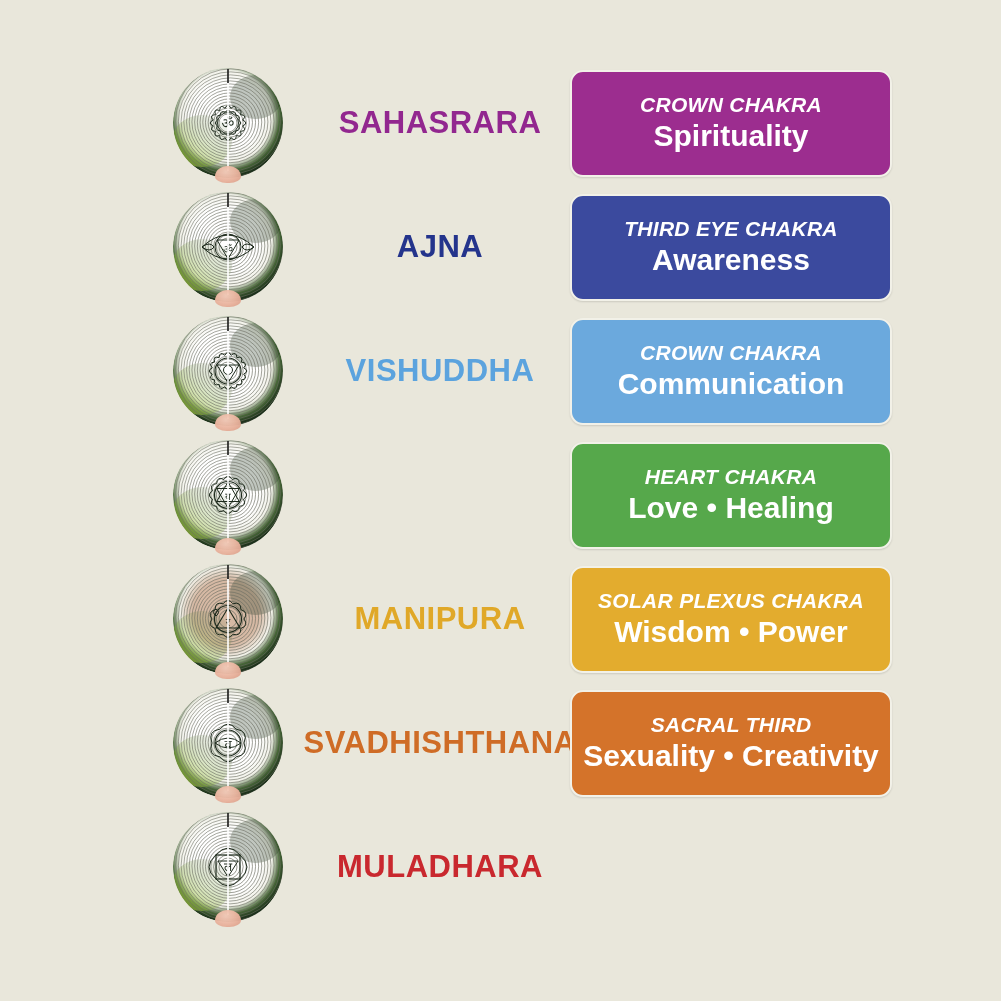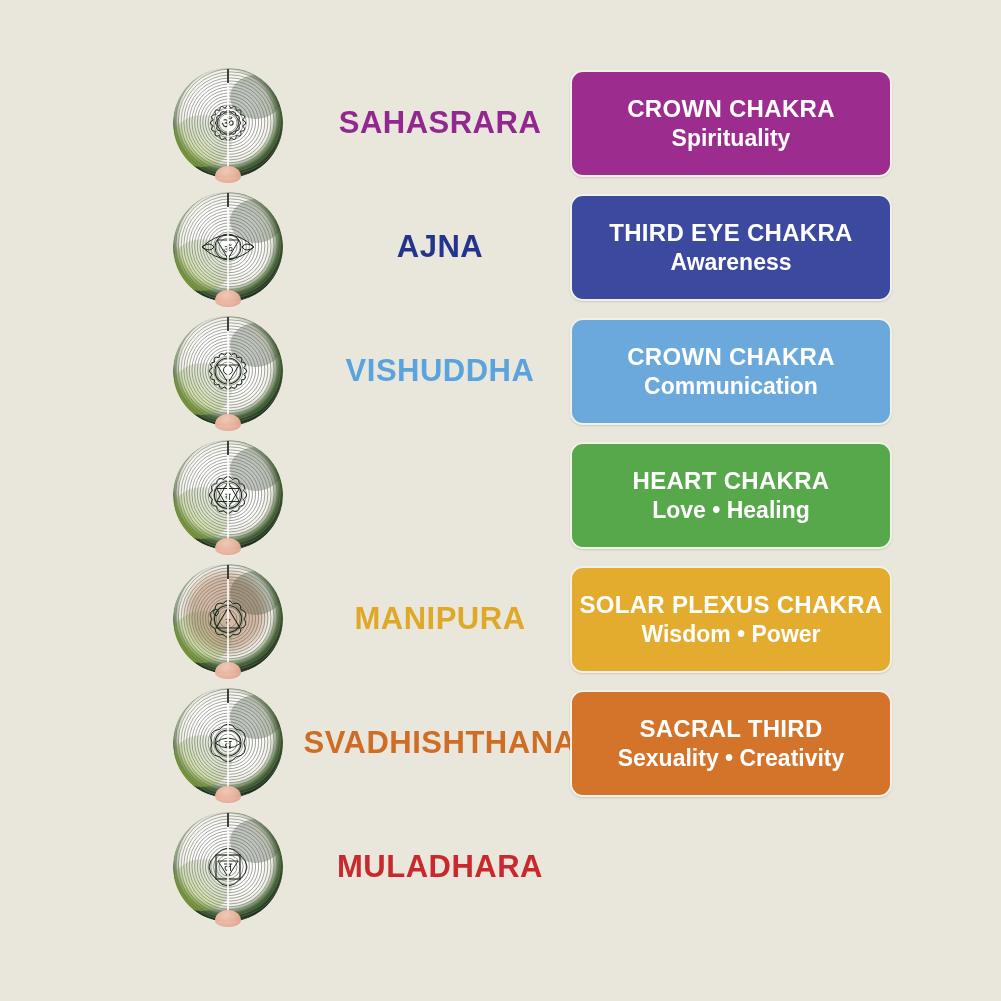--- a/index.html
+++ b/index.html
@@ -88,29 +88,30 @@
     box-sizing: border-box;
     display: flex;
     flex-direction: column;
     align-items: center;
     justify-content: center;
     color: #ffffff;
     text-align: center;
     box-shadow: 0 1px 2px rgba(0,0,0,0.13);
   }
   .box-title {
-    font-size: 24px;
+    font-size: 21px;
     font-weight: bold;
     letter-spacing: 0.3px;
     line-height: 1.1;
     font-stretch: condensed;
     white-space: nowrap;
+    font-style: italic;
   }
   .box-subtitle {
-    font-size: 23px;
+    font-size: 30px;
     font-weight: bold;
     line-height: 1.15;
     margin-top: 3px;
     font-stretch: condensed;
     white-space: nowrap;
   }
 </style>
 </head>
 <body>
 

